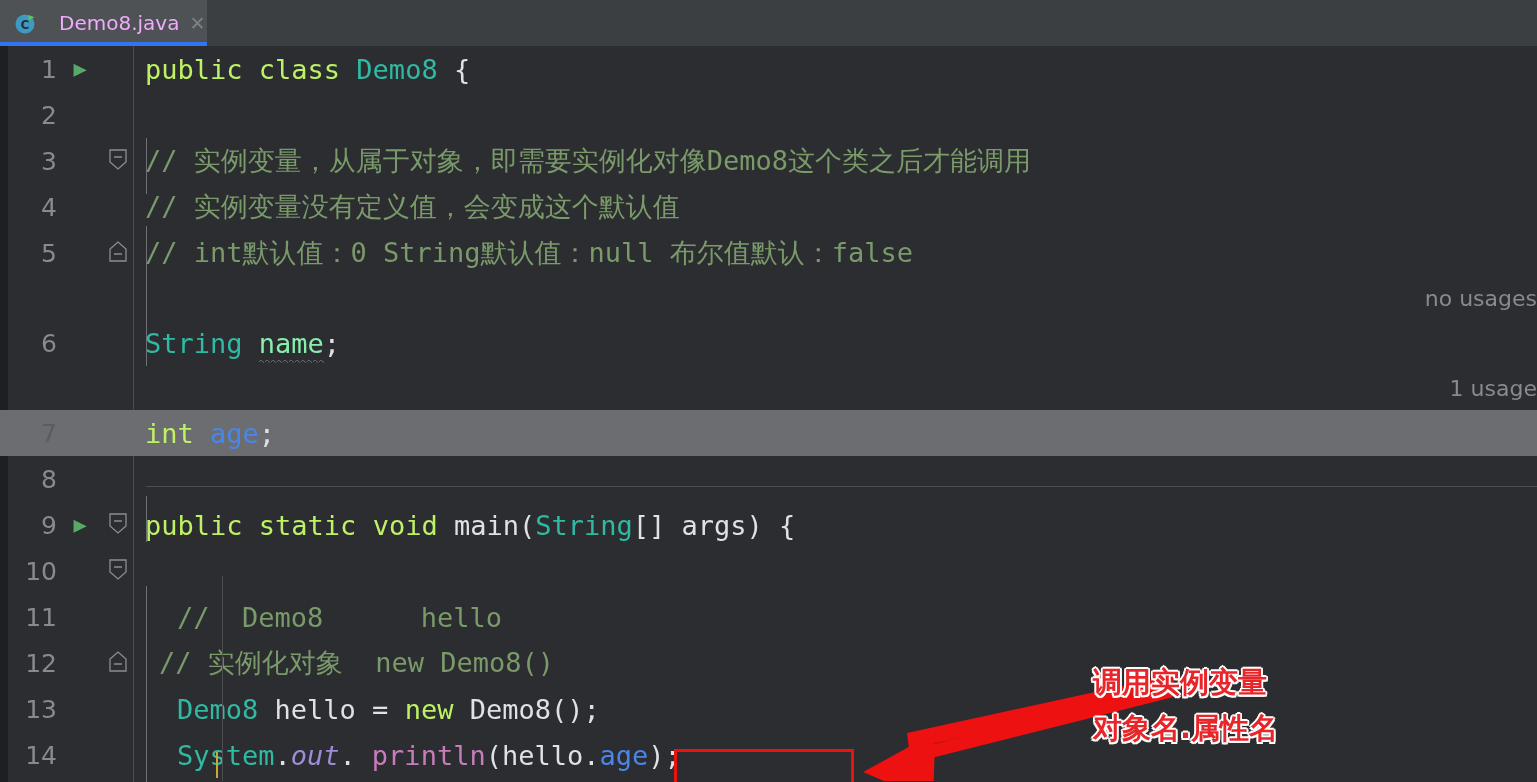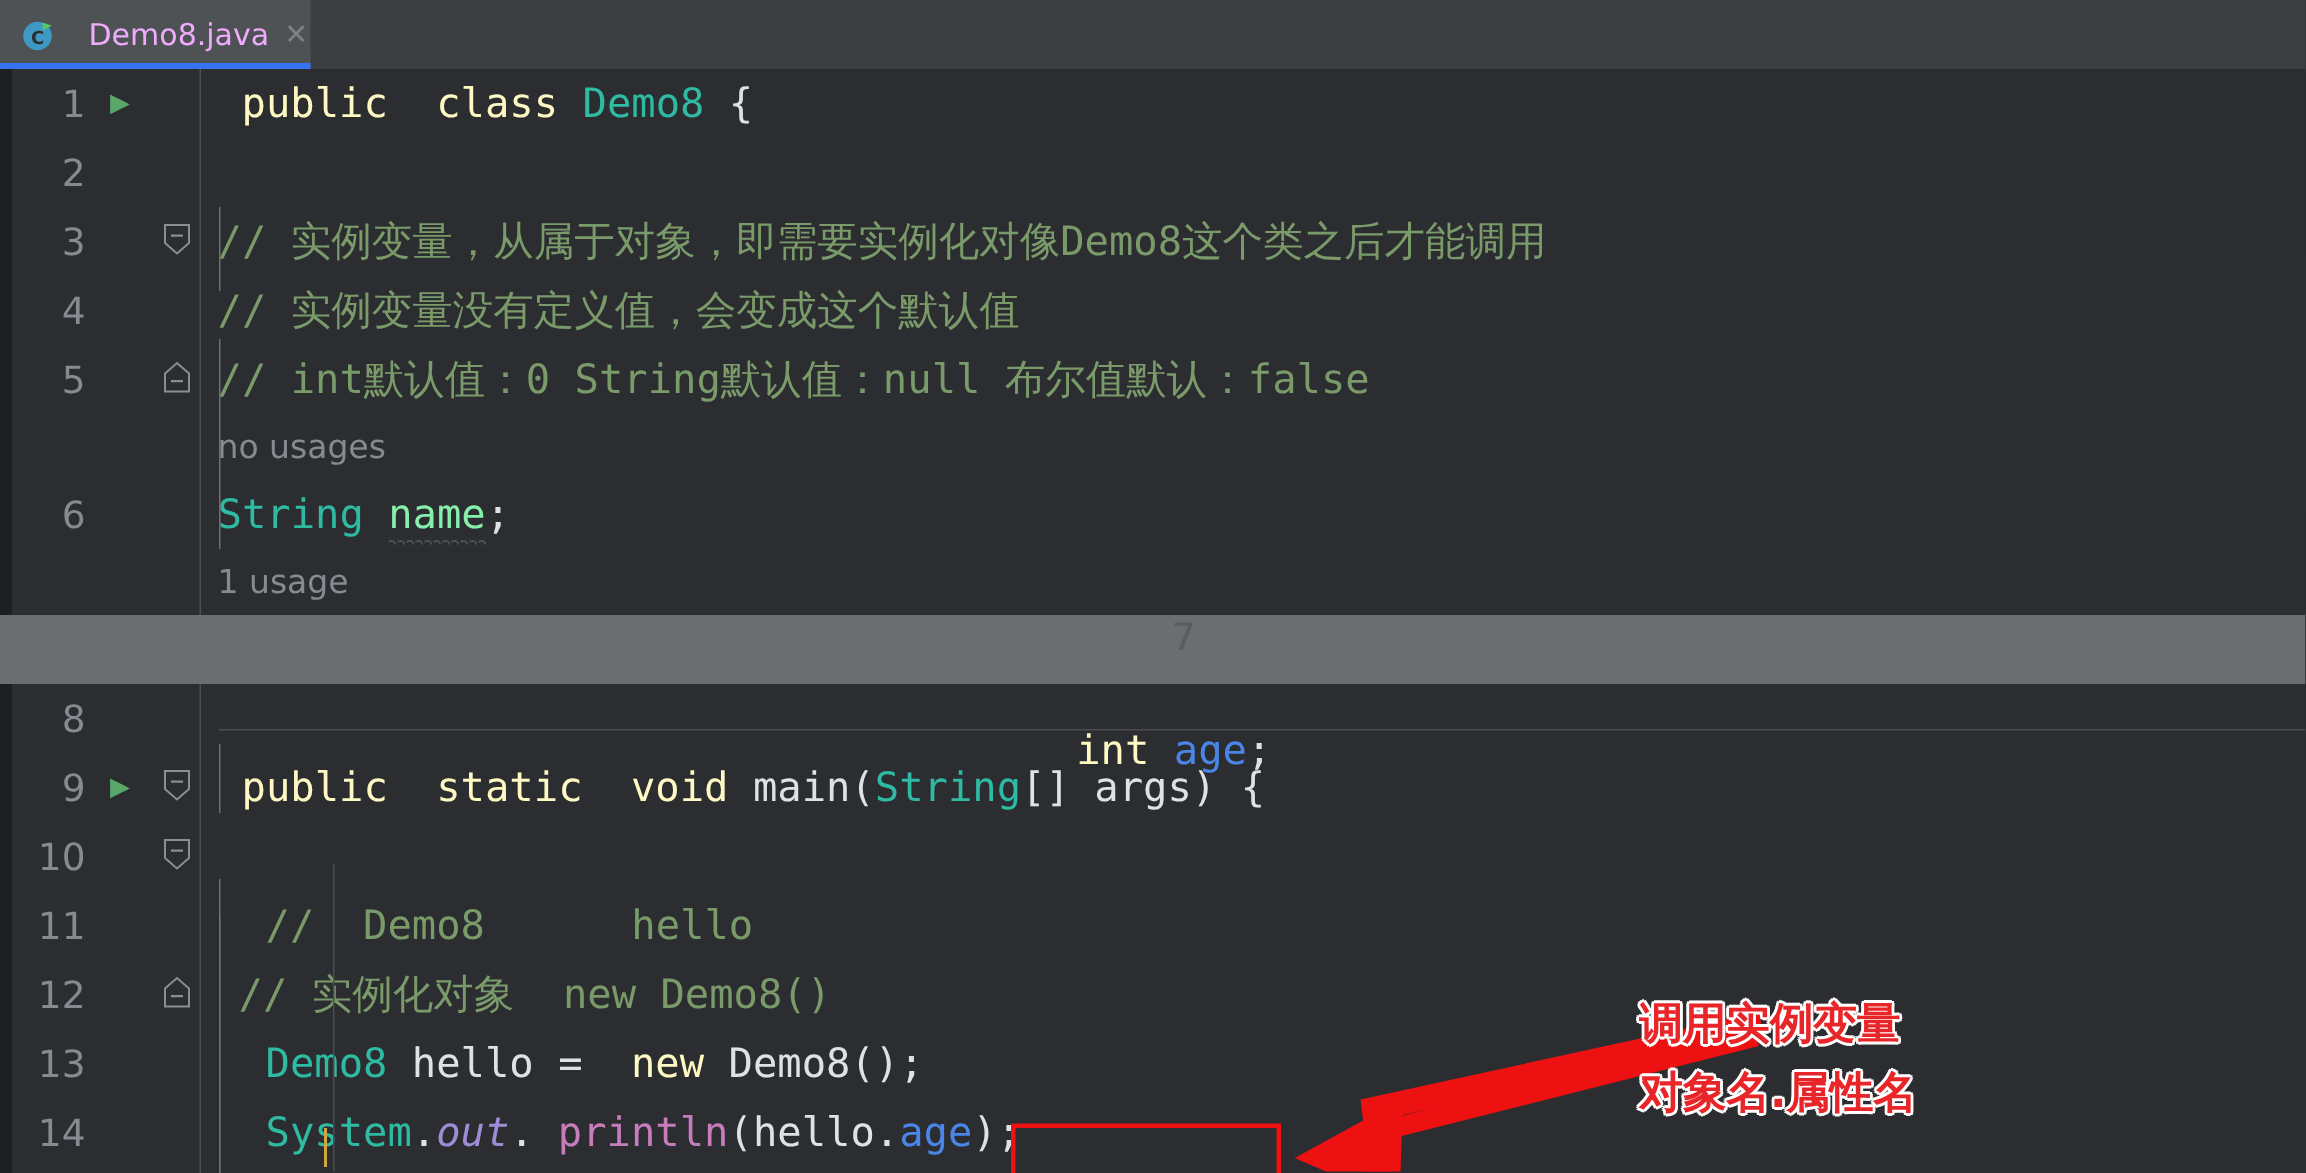--- a/index.html
+++ b/index.html
@@ -80,21 +80,21 @@
     width: 1px;
     background: #4b4d50;
   }
   .row {
     position: relative;
     height: 46px;
     display: flex;
     align-items: center;
   }
   .row.hint { height: 44px; }
-  .row.selected { background: #6b6d70; flex-direction: column; }
+  .row.selected { background: #6b6d70; }
 
   .lnum {
     width: 57px;
     text-align: right;
     font-family: "DejaVu Sans", sans-serif;
     font-size: 25px;
     color: #868a91;
     flex: 0 0 auto;
     padding-right: 0;
   }
@@ -122,24 +122,25 @@
     padding-left: 12px;
     letter-spacing: 0px;
   }
   .hinttext {
     flex: 1 1 auto;
     font-family: "DejaVu Sans", sans-serif;
     font-size: 22px;
     color: #868a91;
     white-space: pre;
     padding-left: 12px;
-  }
-
-  
-  .kw   { color: #fef9c3; margin-left: 16px; }
+    text-align: right;
+  }
+
+  
+  .kw   { color: #bef264; }
   .type { color: #2fbaa3; }
   .cmt  { color: #7a9a6a; }
   .blue { color: #4a86e8; }
   .white{ color: #dfe1e5; }
   .ital { color: #9e8cd6; font-style: italic; }
   .meth { color: #c77dbb; margin-left: 16px; }
 
   .wavy {
     position: relative;
     color: #86efac;

